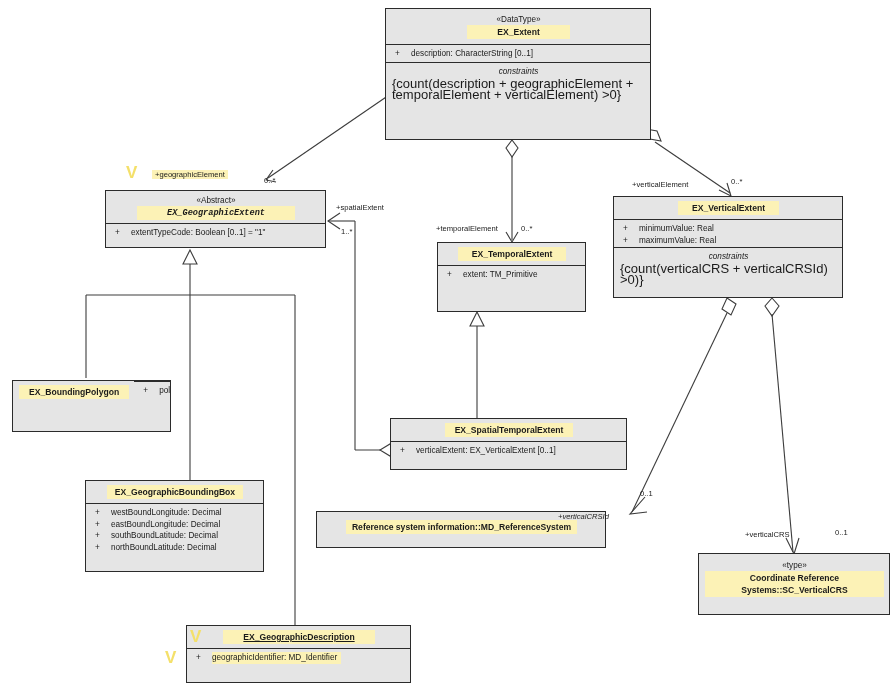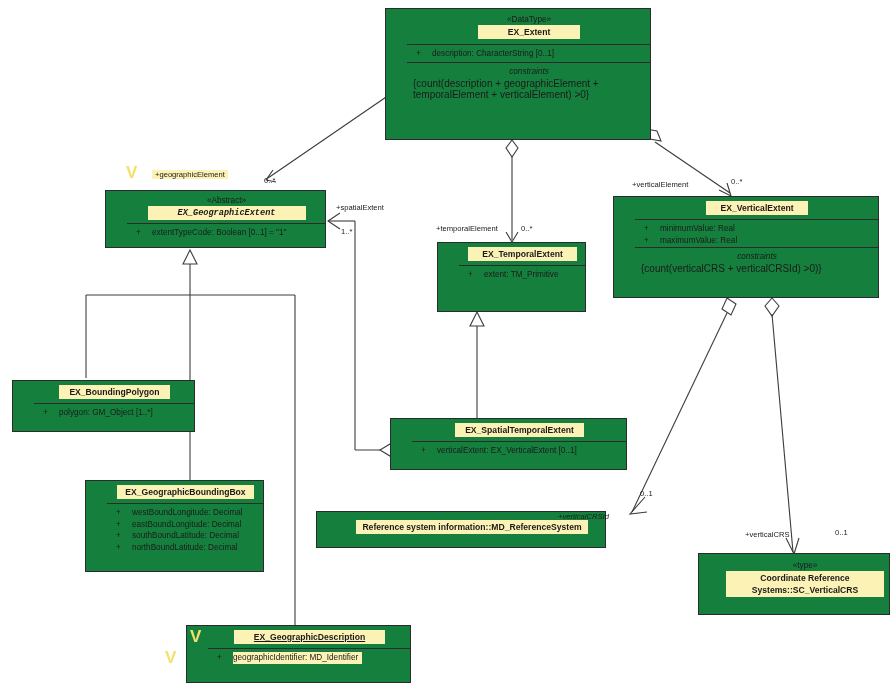--- a/index.html
+++ b/index.html
@@ -40,25 +40,24 @@
   svg.edges polyline.arrow-open {
     fill: none;
     stroke: #3c3c3c;
     stroke-width: 1.1;
   }
 
   .uml-class {
     position: absolute;
     box-sizing: border-box;
     border: 1.2px solid #2b2b2b;
-    background: #15803d;
+    background: #e5e5e5;
     font-size: 8.3px;
     color: #1a1a1a;
     overflow: hidden;
-    padding-left: 21px;
   }
   .compartment {
     box-sizing: border-box;
     padding: 3px 5px 3px 6px;
   }
   .compartment + .compartment {
     border-top: 1.2px solid #2b2b2b;
   }
   .hdr {
     text-align: center;
@@ -105,21 +104,21 @@
     flex: 0 0 auto;
     padding: 0 4px 0 0;
   }
   .constr-title {
     text-align: center;
     font-style: italic;
     font-size: 8.2px;
     line-height: 11.5px;
   }
   .constr-body {
-    font-size: 10px;
+    font-size: 13px;
     line-height: 11.5px;
     text-align: left;
   }
 
   .edge-label {
     position: absolute;
     font-size: 7.6px;
     color: #1a1a1a;
     white-space: nowrap;
     line-height: 9px;
@@ -232,41 +231,41 @@
       <div class="cname hl" style="padding:1px 14px;">EX_TemporalExtent</div>
     </div>
     <div class="compartment" style="flex:1;">
       <div class="attr-row">
         <span class="attr-vis">+</span>
         <span class="attr-txt">extent: TM_Primitive</span>
       </div>
     </div>
   </div>
 
-  <div class="uml-class" style="left: 613px; top: 196px; width: 266px; height: 102px; display: flex; flex-direction: column;">
+  <div class="uml-class" style="left: 613px; top: 196px; width: 230px; height: 102px; display: flex; flex-direction: column;">
     <div class="compartment hdr" style="padding-top:4px;padding-bottom:4px;">
       <div class="cname hl" style="padding:1px 14px;">EX_VerticalExtent</div>
     </div>
     <div class="compartment" style="height:28px;">
       <div class="attr-row">
         <span class="attr-vis">+</span>
         <span class="attr-txt">minimumValue: Real</span>
       </div>
       <div class="attr-row">
         <span class="attr-vis">+</span>
         <span class="attr-txt">maximumValue: Real</span>
       </div>
     </div>
     <div class="compartment" style="flex:1;">
       <div class="constr-title">constraints</div>
       <div class="constr-body">{count(verticalCRS + verticalCRSId) &gt;0)}</div>
     </div>
   </div>
 
-  <div class="uml-class" style="left: 12px; top: 380px; width: 183px; height: 52px; display: flex; flex-direction: column;">
+  <div class="uml-class" style="left: 12px; top: 380px; width: 159px; height: 52px; display: flex; flex-direction: row;">
     <div class="compartment hdr" style="padding-top:4px;padding-bottom:4px;">
       <div class="cname hl" style="padding:1px 10px;">EX_BoundingPolygon</div>
     </div>
     <div class="compartment" style="flex:1;">
       <div class="attr-row">
         <span class="attr-vis">+</span>
         <span class="attr-txt">polygon: GM_Object [1..*]</span>
       </div>
     </div>
   </div>

